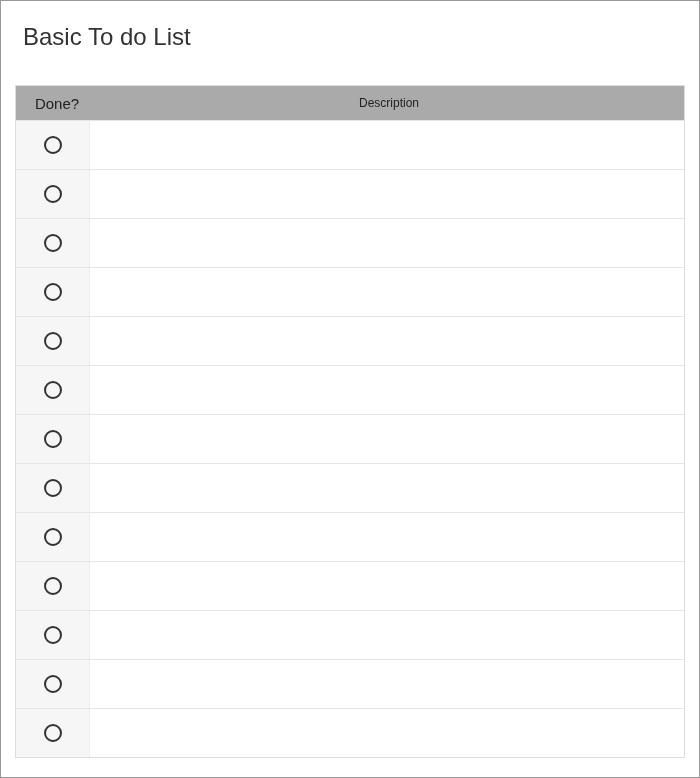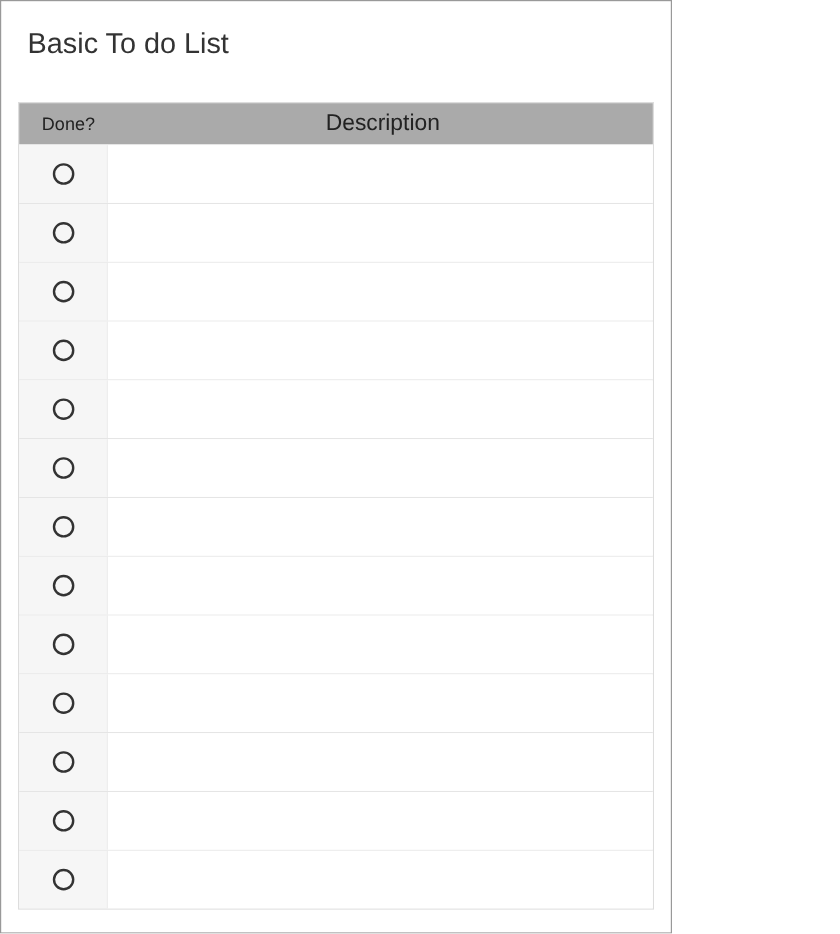--- a/index.html
+++ b/index.html
@@ -7,21 +7,21 @@
       margin: 0;
       padding: 0;
     }
     body {
       font-family: Arial, Helvetica, sans-serif;
       background: #fff;
       width: 700px;
       height: 778px;
     }
     .page {
-      width: 560px;
+      width: 700px;
       height: 778px;
       border: 1px solid #999;
       background: #fff;
       padding: 22px 14px 14px 14px;
     }
     .title {
       font-size: 24px;
       color: #333;
       margin-left: 8px;
       margin-bottom: 34px;
@@ -42,21 +42,21 @@
     .header-done {
       width: 74px;
       padding-left: 8px;
       color: #222;
       font-size: 15px;
     }
     .header-desc {
       flex: 1;
       padding-left: 4px;
       color: #222;
-      font-size: 19px;
+      font-size: 12px;
     }
     .row {
       display: flex;
       height: 49px;
       border-top: 1px solid #e5e5e5;
     }
     .done-cell {
       width: 74px;
       background: #f6f6f6;
       display: flex;

